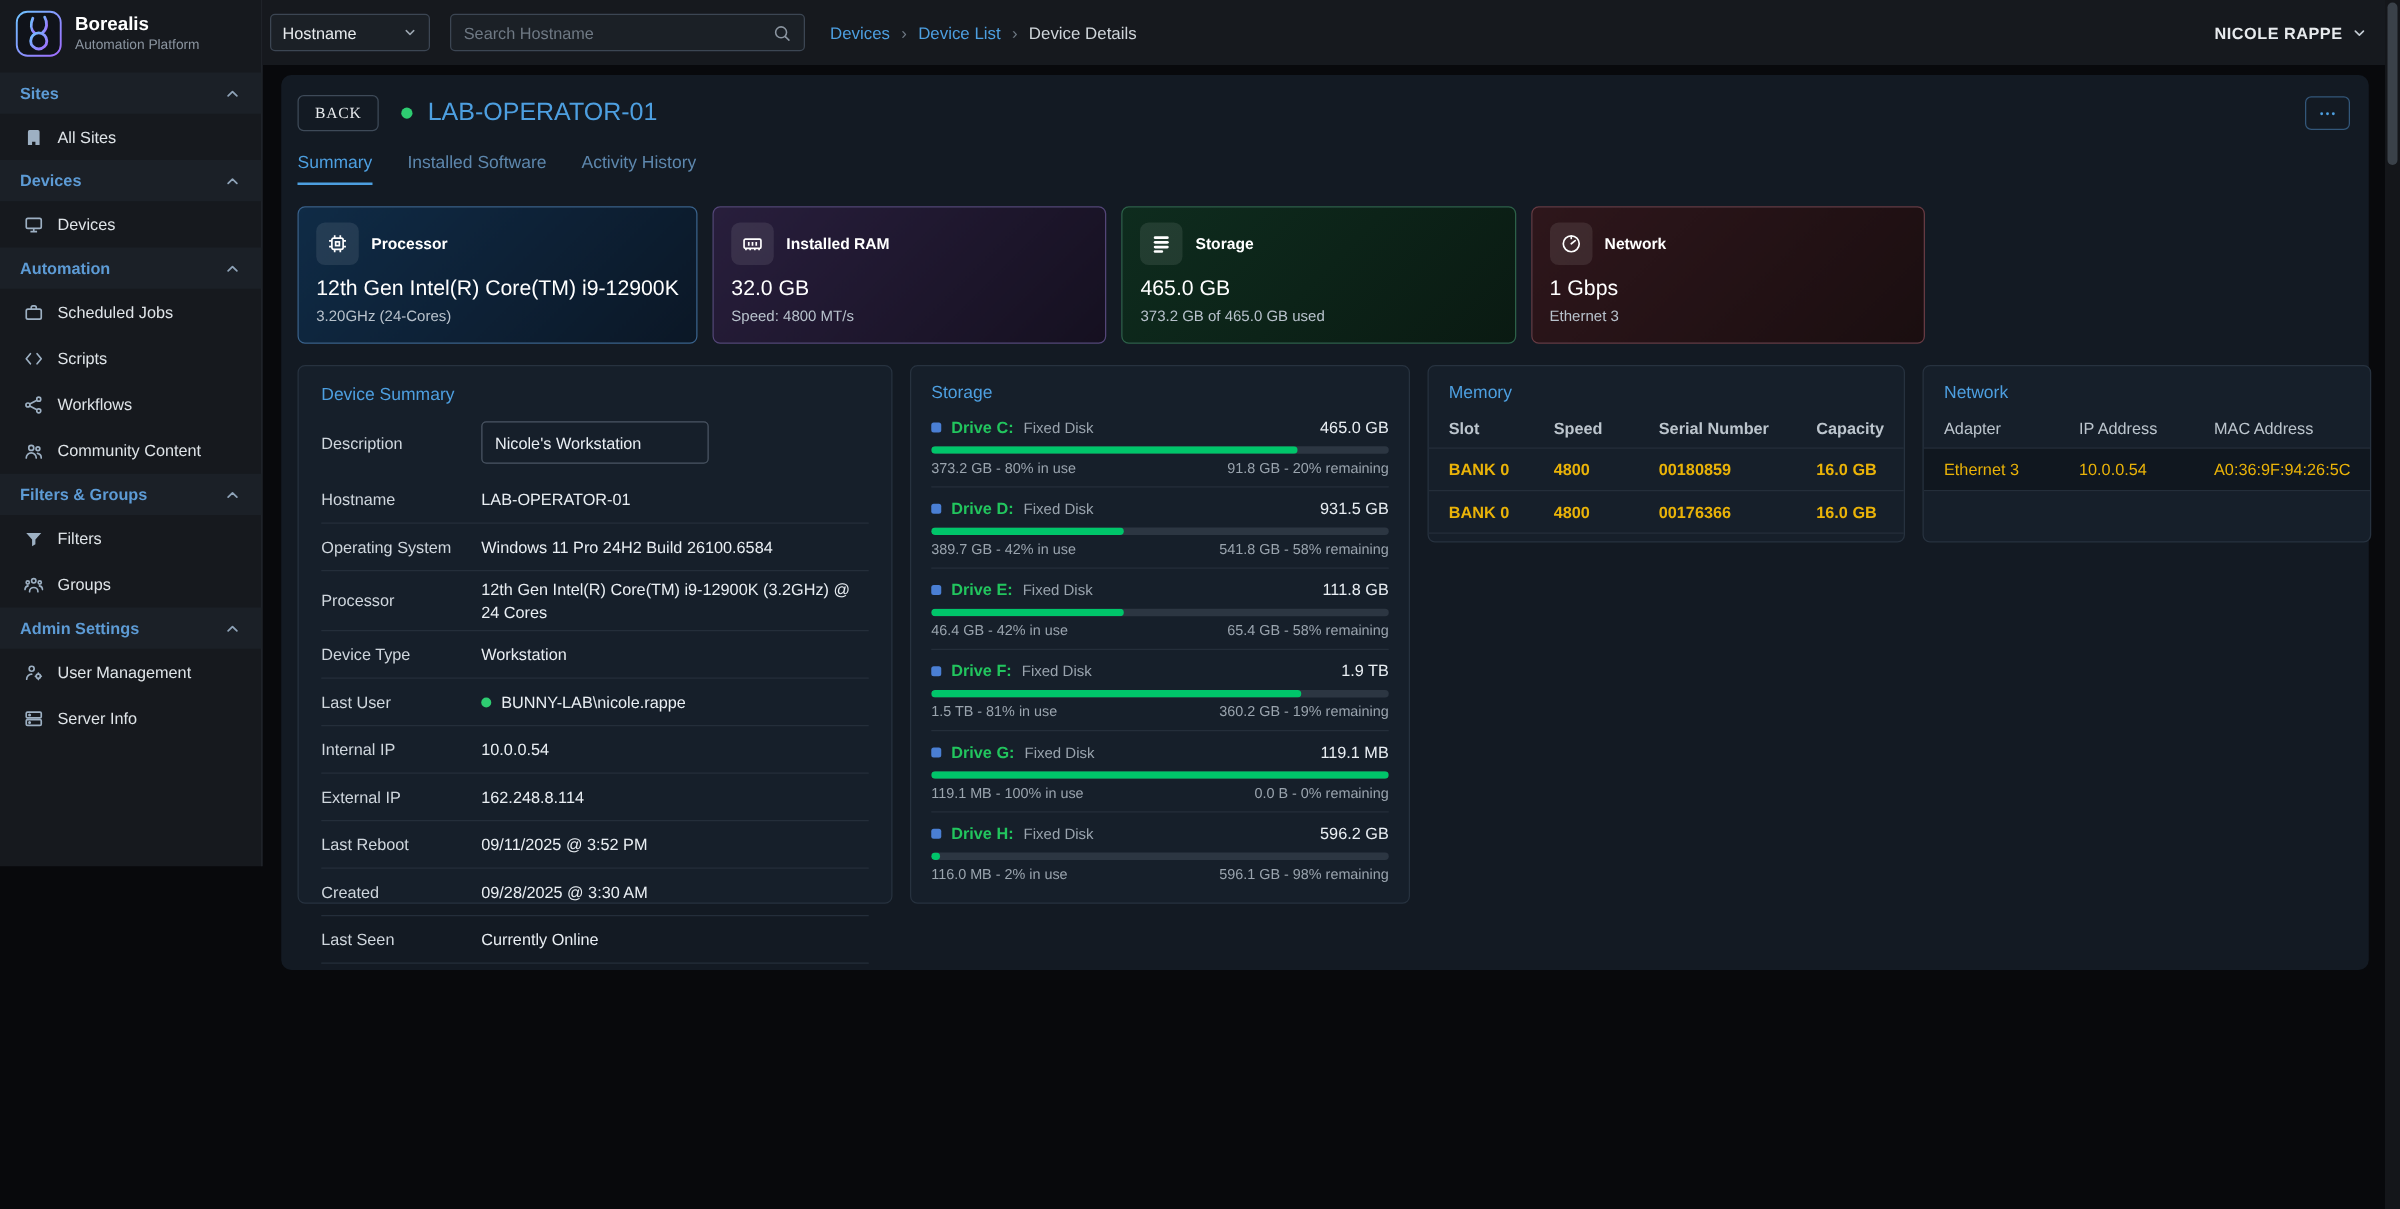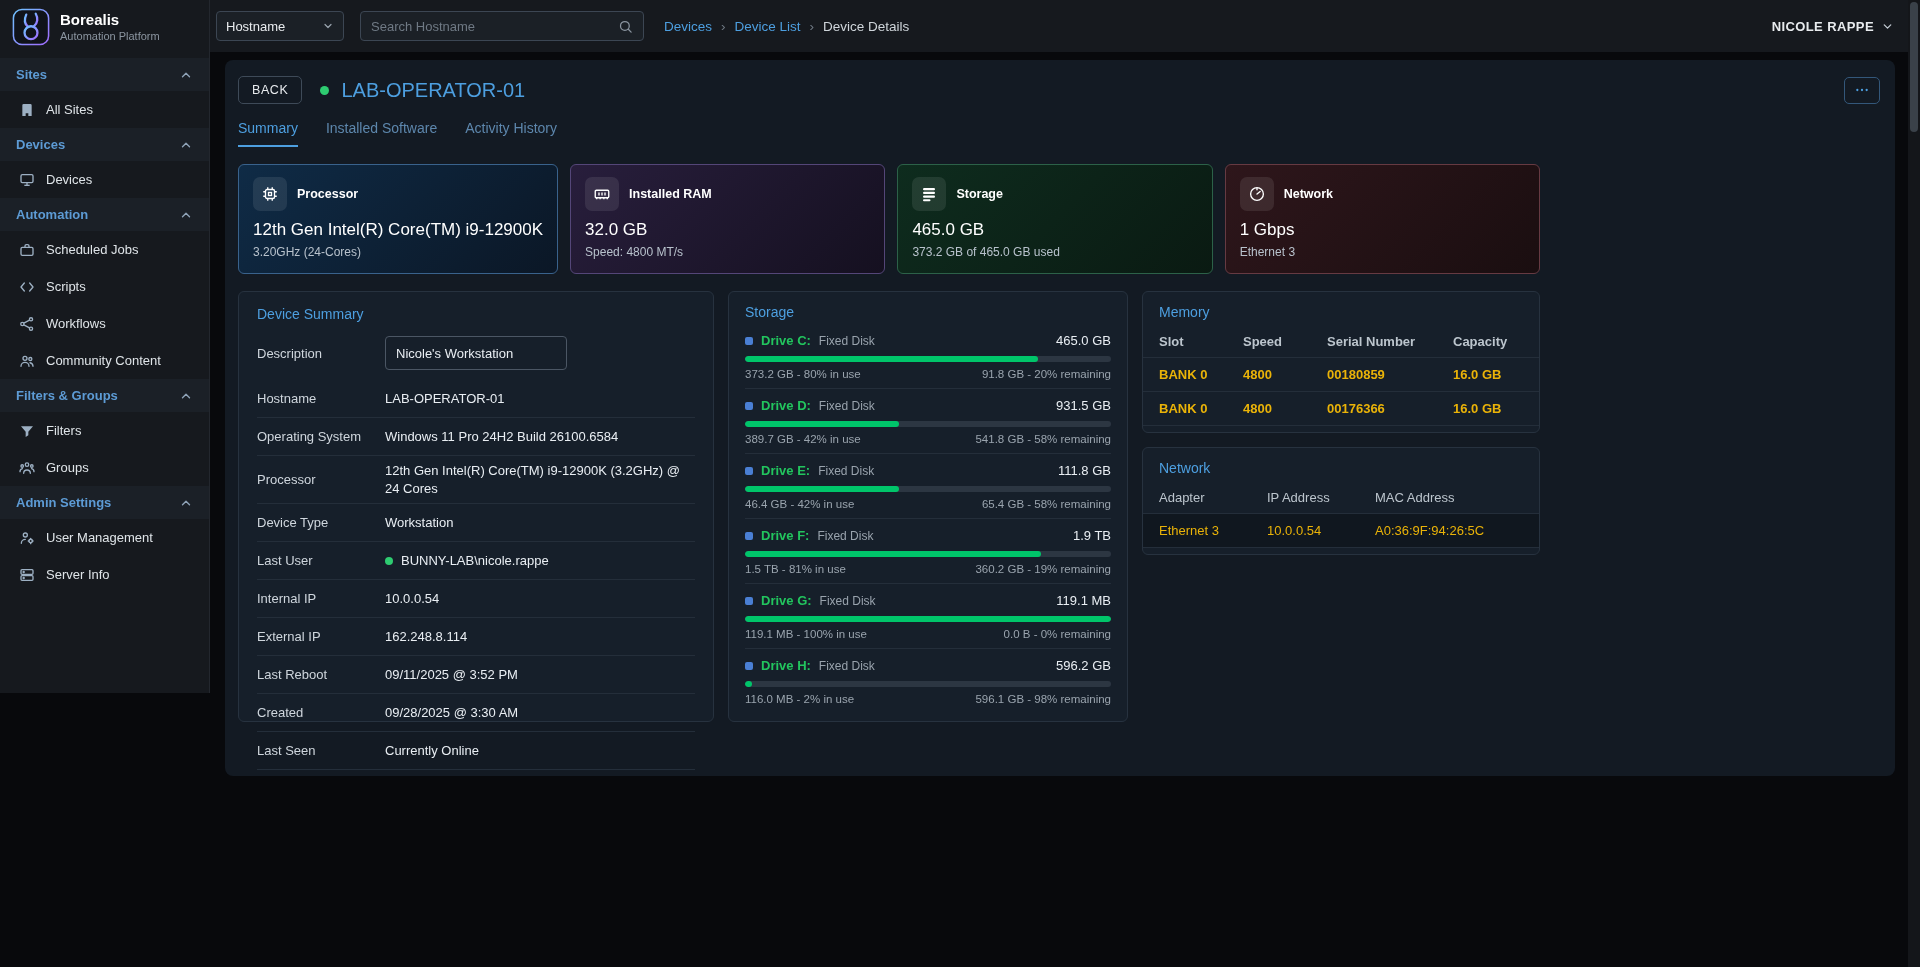--- a/index.html
+++ b/index.html
@@ -66,21 +66,21 @@
   
   .content { flex: 1; padding: 8px 25px 0 15px; }
   .panel {
     background: #131a23; border-radius: 8px; height: 716px;
     padding: 16px 15px 0 13px;
   }
   .panel-head { display: flex; align-items: center; gap: 12px; }
   .back-btn {
     padding: 6px 13px; border: 1px solid #3e4a58; border-radius: 5px;
     background: transparent; color: #e8ebee; font-size: 12.5px; letter-spacing: .6px;
-    font-family: Liberation Sans, sans-serif; cursor: pointer;
+    font-family: Liberation Serif, serif; cursor: pointer;
   }
   .status-dot { width: 9px; height: 9px; border-radius: 50%; background: #2ecc71; margin-left: 6px; }
   .device-title { color: #4d9fe0; font-size: 20px; font-weight: 400; }
   .more-btn {
     margin-left: auto; width: 36px; height: 27px; border: 1px solid #33577a;
     border-radius: 5px; background: transparent; color: #4d9fe0;
     display: flex; align-items: center; justify-content: center; cursor: pointer;
   }
   .tabs { display: flex; gap: 28px; margin-top: 16px; }
   .tab { padding-bottom: 9px; font-size: 14px; color: #5d87ad; cursor: pointer; border-bottom: 2px solid transparent; }
@@ -127,21 +127,21 @@
   .drive:last-child { border-bottom: none; }
   .drive-head { display: flex; align-items: center; gap: 8px; font-size: 13px; }
   .drive-bullet { width: 8px; height: 8px; border-radius: 2px; background: #4a7fd4; flex-shrink: 0; }
   .drive-name { font-weight: 700; color: #22c55e; }
   .drive-type { color: #99a3ad; font-size: 12px; }
   .drive-size { margin-left: auto; color: #e9eef3; }
   .drive-bar { height: 6px; background: #2c3642; border-radius: 3px; margin: 8px 0 6px; overflow: hidden; }
   .drive-fill { height: 100%; background: #00c56a; border-radius: 3px; }
   .drive-foot { display: flex; justify-content: space-between; font-size: 11.5px; color: #9aa4ae; }
 
-  .col-right { width: 398px; display: flex; flex-direction: column; gap: 14px; }
+  .col-right { width: 398px; display: flex; flex-direction: row; gap: 14px; }
   .card-table { padding: 12px 0 0; }
   .card-table .card-title { padding: 0 16px 6px; display: block; }
   .tbl-head, .tbl-row { display: grid; align-items: center; padding: 8px 16px; }
   .grid-mem { grid-template-columns: 84px 84px 126px 1fr; font-weight: bold; }
   .grid-net { grid-template-columns: 108px 108px 1fr; }
   .tbl-head { font-size: 13px; color: #bcc5cd; border-bottom: 1px solid #242e3a; }
   .tbl-row { font-size: 13px; color: #eab308; border-bottom: 1px solid #242e3a; min-height: 34px; }
   .tbl-row:last-child { border-bottom: none; }
   .tbl-row.shaded { background: rgba(0,0,0,.25); }
   .card-table .spacer { height: 6px; }

